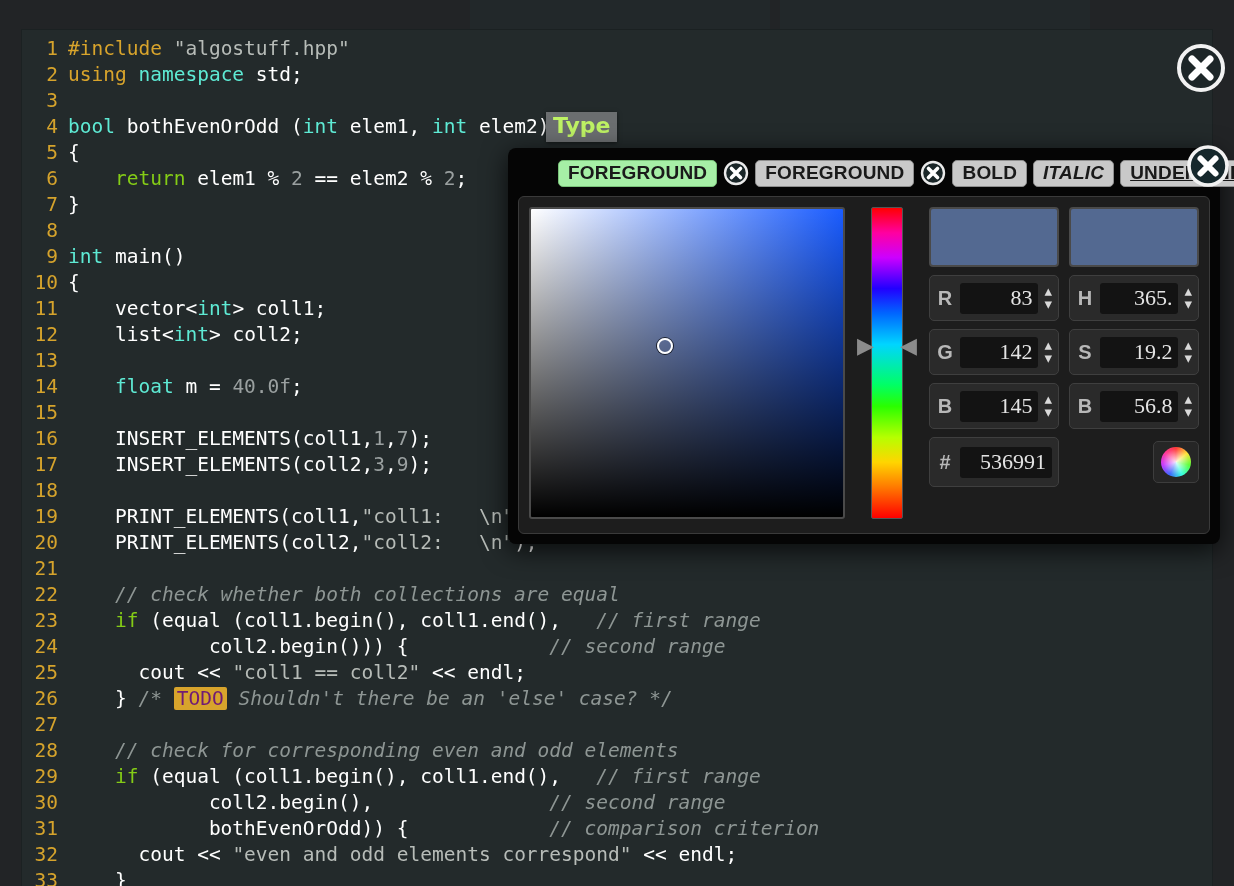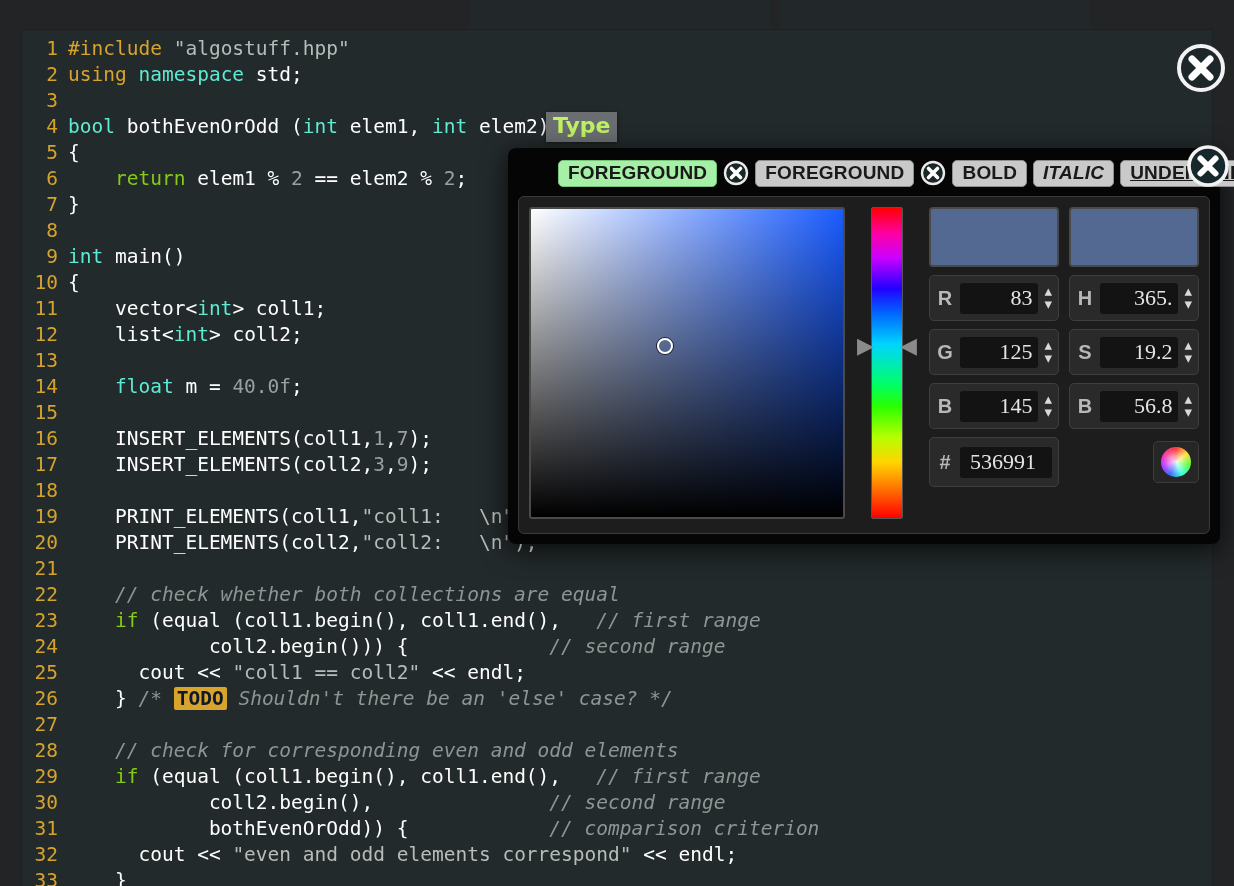--- a/index.html
+++ b/index.html
@@ -61,21 +61,21 @@
   .src { display: inline; }
 
   
   .t-pre   { color: #d8a42c; }          
   .t-str   { color: #b7bcb8; }          
   .t-kw    { color: #5eead4; }          
   .t-kw2   { color: #84cc16; }          
   .t-id    { color: #ffffff; }          
   .t-num   { color: #9aa0a0; }          
   .t-cmt   { color: #8e9694; font-style: italic; }
-  .t-todo  { background: #d8a42c; color: #0f172a; padding: 0 3px; border-radius: 2px; font-style: normal; font-weight: bold; }
+  .t-todo  { background: #d8a42c; color: #701a75; padding: 0 3px; border-radius: 2px; font-style: normal; font-weight: normal; }
 
   
   .tooltip {
     position: absolute;
     left: 546px; top: 112px;
     background: #6b6e70;
     color: #bef264;
     font-family: "DejaVu Sans", sans-serif;
     font-size: 22px;
     font-weight: bold;
@@ -235,21 +235,21 @@
   .spin {
     color: #d9d9d9;
     font-size: 15px;
     line-height: .9;
     display: flex; flex-direction: column; align-items: center;
     flex: 0 0 auto;
     cursor: pointer;
     user-select: none;
   }
   .hexfield { grid-column: 1 / 2; }
-  .hexfield .val { text-align: left; padding-left: 10px; }
+  .hexfield .val { text-align: right; padding-left: 10px; }
   .wheel-cell {
     grid-column: 2 / 3;
     display: flex; align-items: center; justify-content: flex-end;
   }
   .wheel-btn {
     width: 46px; height: 42px;
     background: #262626;
     border: 1px solid #3d3d3d;
     border-radius: 5px;
     display: flex; align-items: center; justify-content: center;
@@ -350,21 +350,21 @@
           <span class="lab">H</span>
           <span class="val">365.</span>
           <span class="spin">
               <span>▴</span>
               <span>▾</span>
             </span>
         </div>
 
         <div class="field">
           <span class="lab">G</span>
-          <span class="val">125</span>
+          <span class="val">142</span>
           <span class="spin">
               <span>▴</span>
               <span>▾</span>
             </span>
         </div>
 
         <div class="field">
           <span class="lab">S</span>
           <span class="val">19.2</span>
           <span class="spin">

